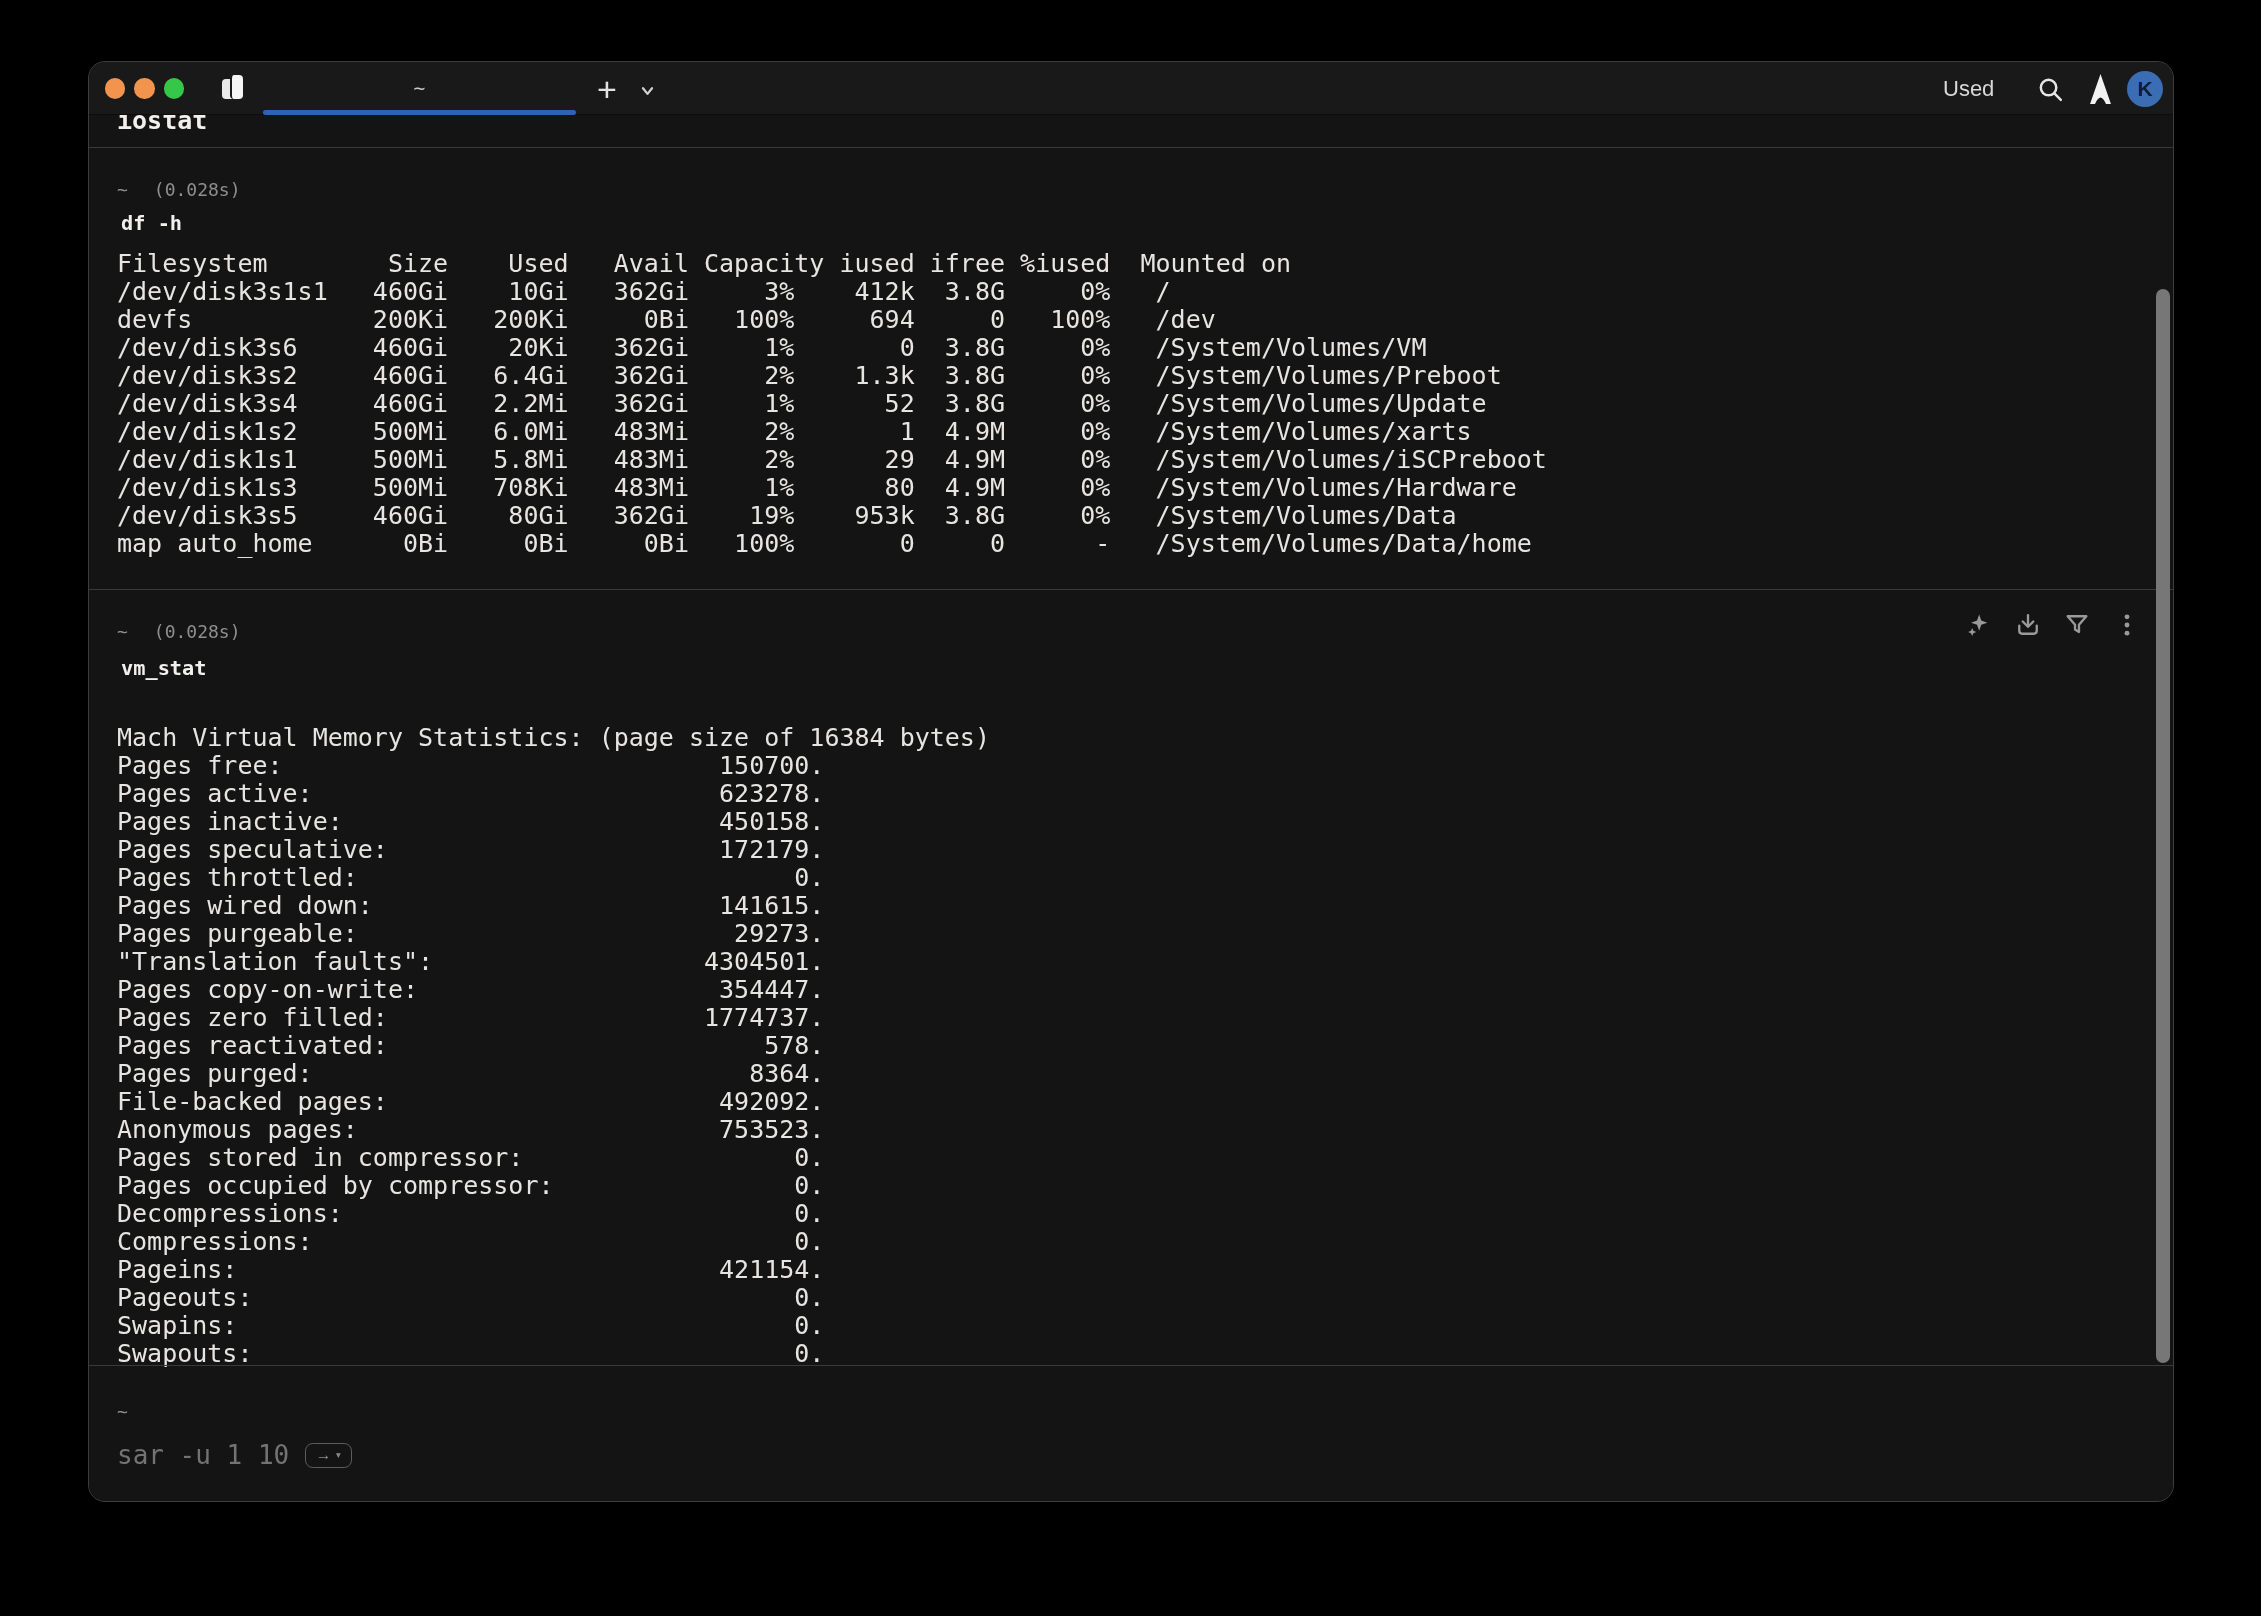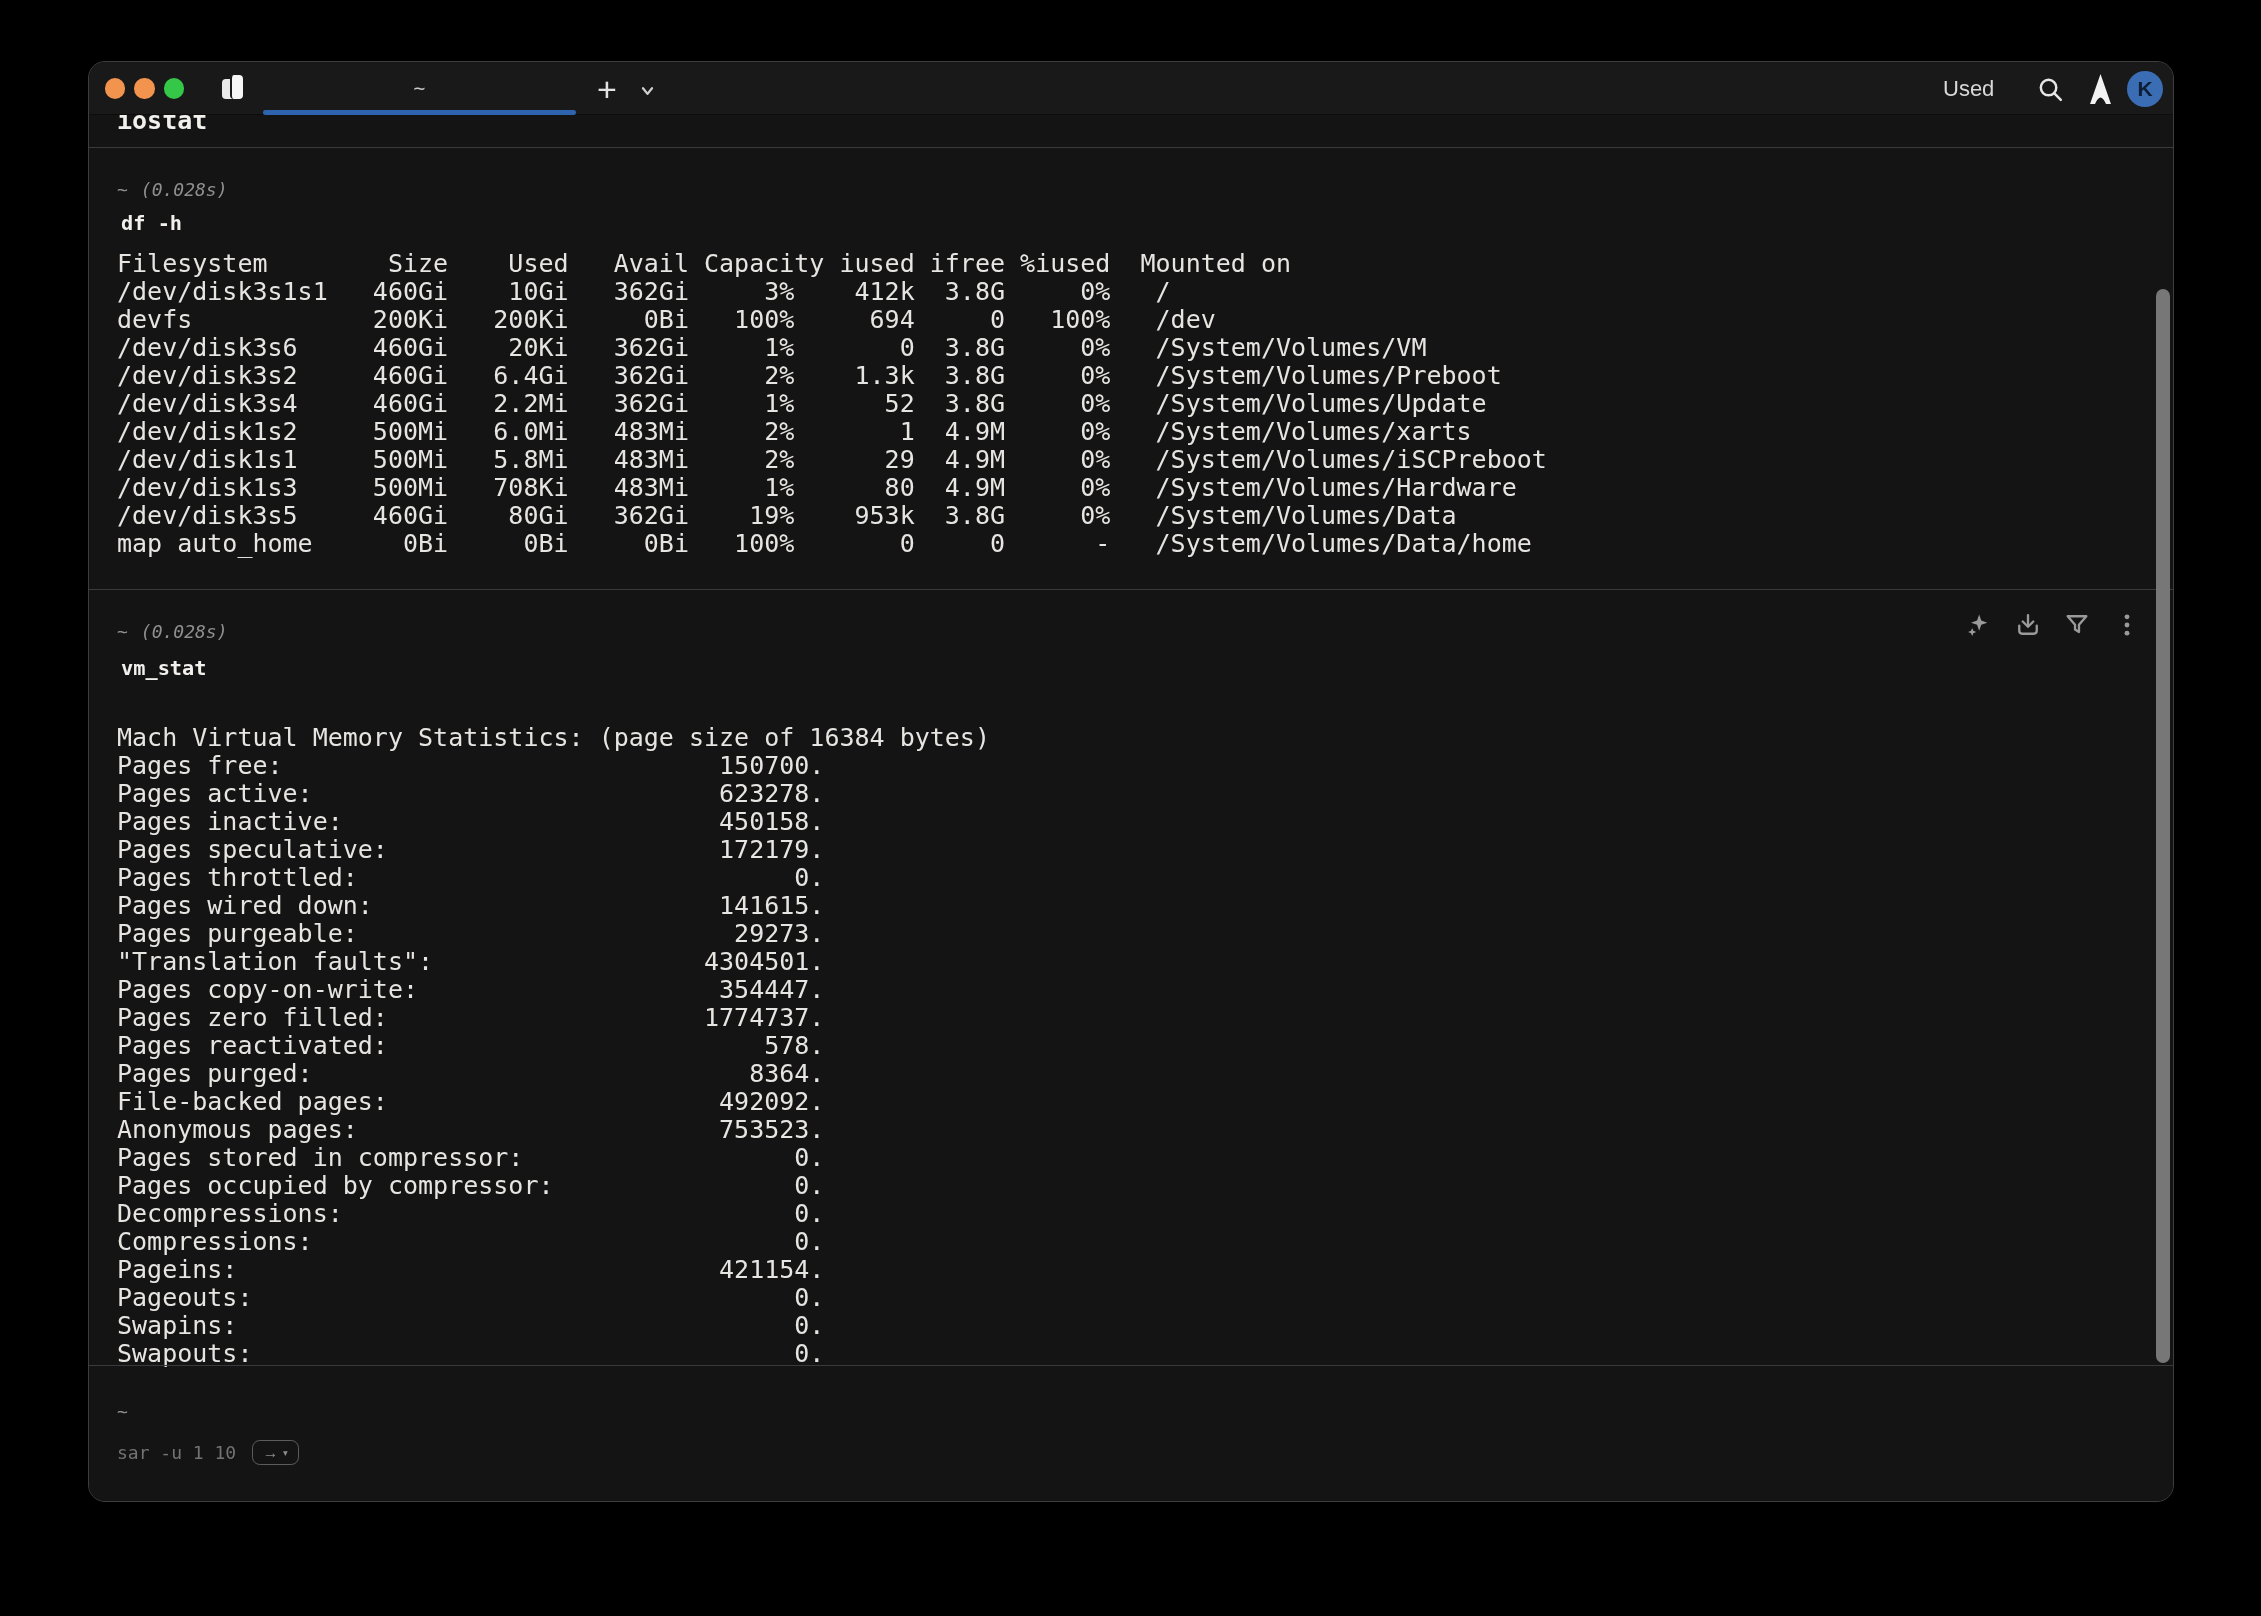--- a/index.html
+++ b/index.html
@@ -37,31 +37,31 @@
 
   
   .content { position:absolute; left:0; top:53px; width:2086px; height:1388px; background:#141414; }
   .mono { font-family:"DejaVu Sans Mono","Liberation Mono",monospace; }
   .divider { position:absolute; left:0; width:2086px; height:0.8px; background:#3a3a3a; }
 
   .clip-prev { position:absolute; left:28px; top:0; height:22px; overflow:hidden; }
   .clip-prev span { display:block; margin-top:-7.8px; color:#f2f0ed; font-size:25px; font-weight:bold; line-height:28px; }
 
   .prompt-line { position:absolute; left:28px; color:#8f8f8f; font-size:18px; line-height:23.5px; }
-  .prompt-line .dur { margin-left:13px;font-style:italic; }
+  .prompt-line .dur { margin-left:26px; }
   .cmd { position:absolute; left:32px; color:#f2f0ed; font-size:20.3px; font-weight:bold; line-height:27px; }
   pre.out { position:absolute; left:28px; color:#e7e5e2; font-size:25px; line-height:28px;
             font-family:"DejaVu Sans Mono","Liberation Mono",monospace; white-space:pre; }
 
   .block-actions { position:absolute; top:493px; left:1872px; display:flex; gap:15.6px; }
   .action-btn { width:34px; height:34px; background:none; border:none; cursor:pointer;
                 display:flex; align-items:center; justify-content:center; }
 
   .input-row { position:absolute; left:28px; top:1325px; display:flex; align-items:center; cursor:text; }
-  .ghost { color:#737373; font-size:18px;text-align:right; }
+  .ghost { color:#737373; font-size:26px;text-align:right; }
   .enter-pill { margin-left:15.6px; width:47px; height:25px; border:1.6px solid #5c5c5c; border-radius:7.8px;
                 display:flex; align-items:center; justify-content:center; gap:4.7px; background:none; cursor:pointer; }
   .enter-pill .arr { color:#8d8d8d; font-size:15.6px; line-height:15.6px; }
   .enter-pill .car { color:#8d8d8d; font-size:9.4px; line-height:9.4px; }
 
   .scroll-thumb { position:absolute; left:2067px; top:174px; width:14px; height:1074px;
                   background:#777; border-radius:7px; cursor:grab; }
 
   
   .stars { position:absolute; left:0; top:0; width:1.6px; height:1.6px; border-radius:50%;

